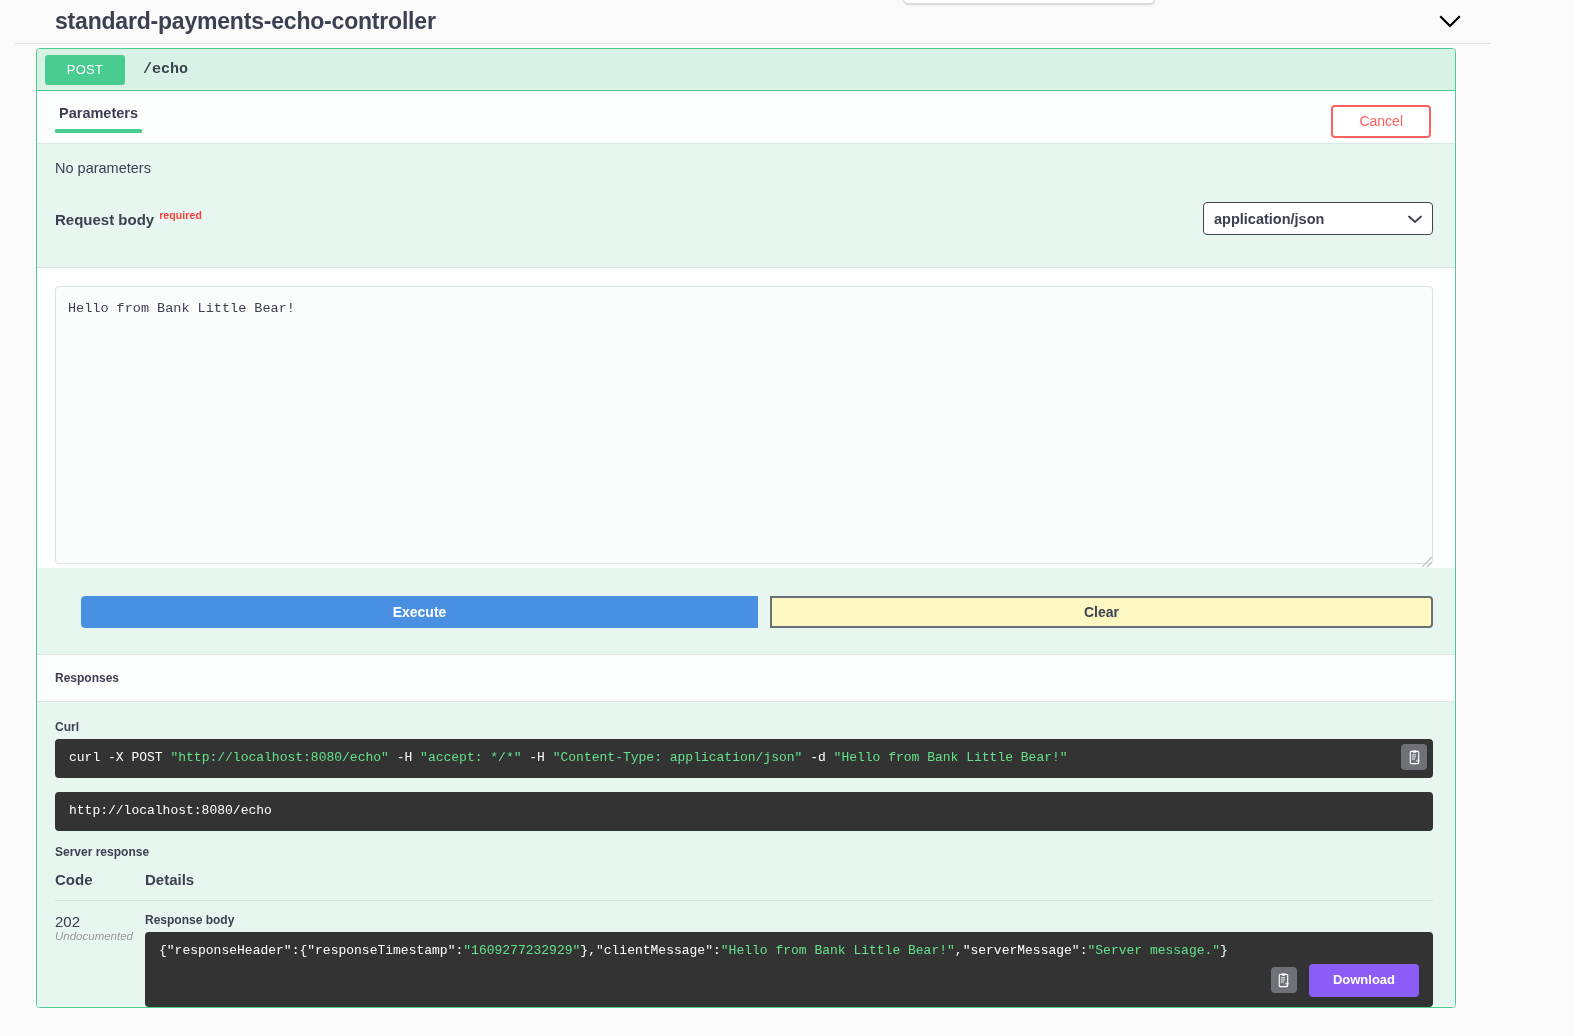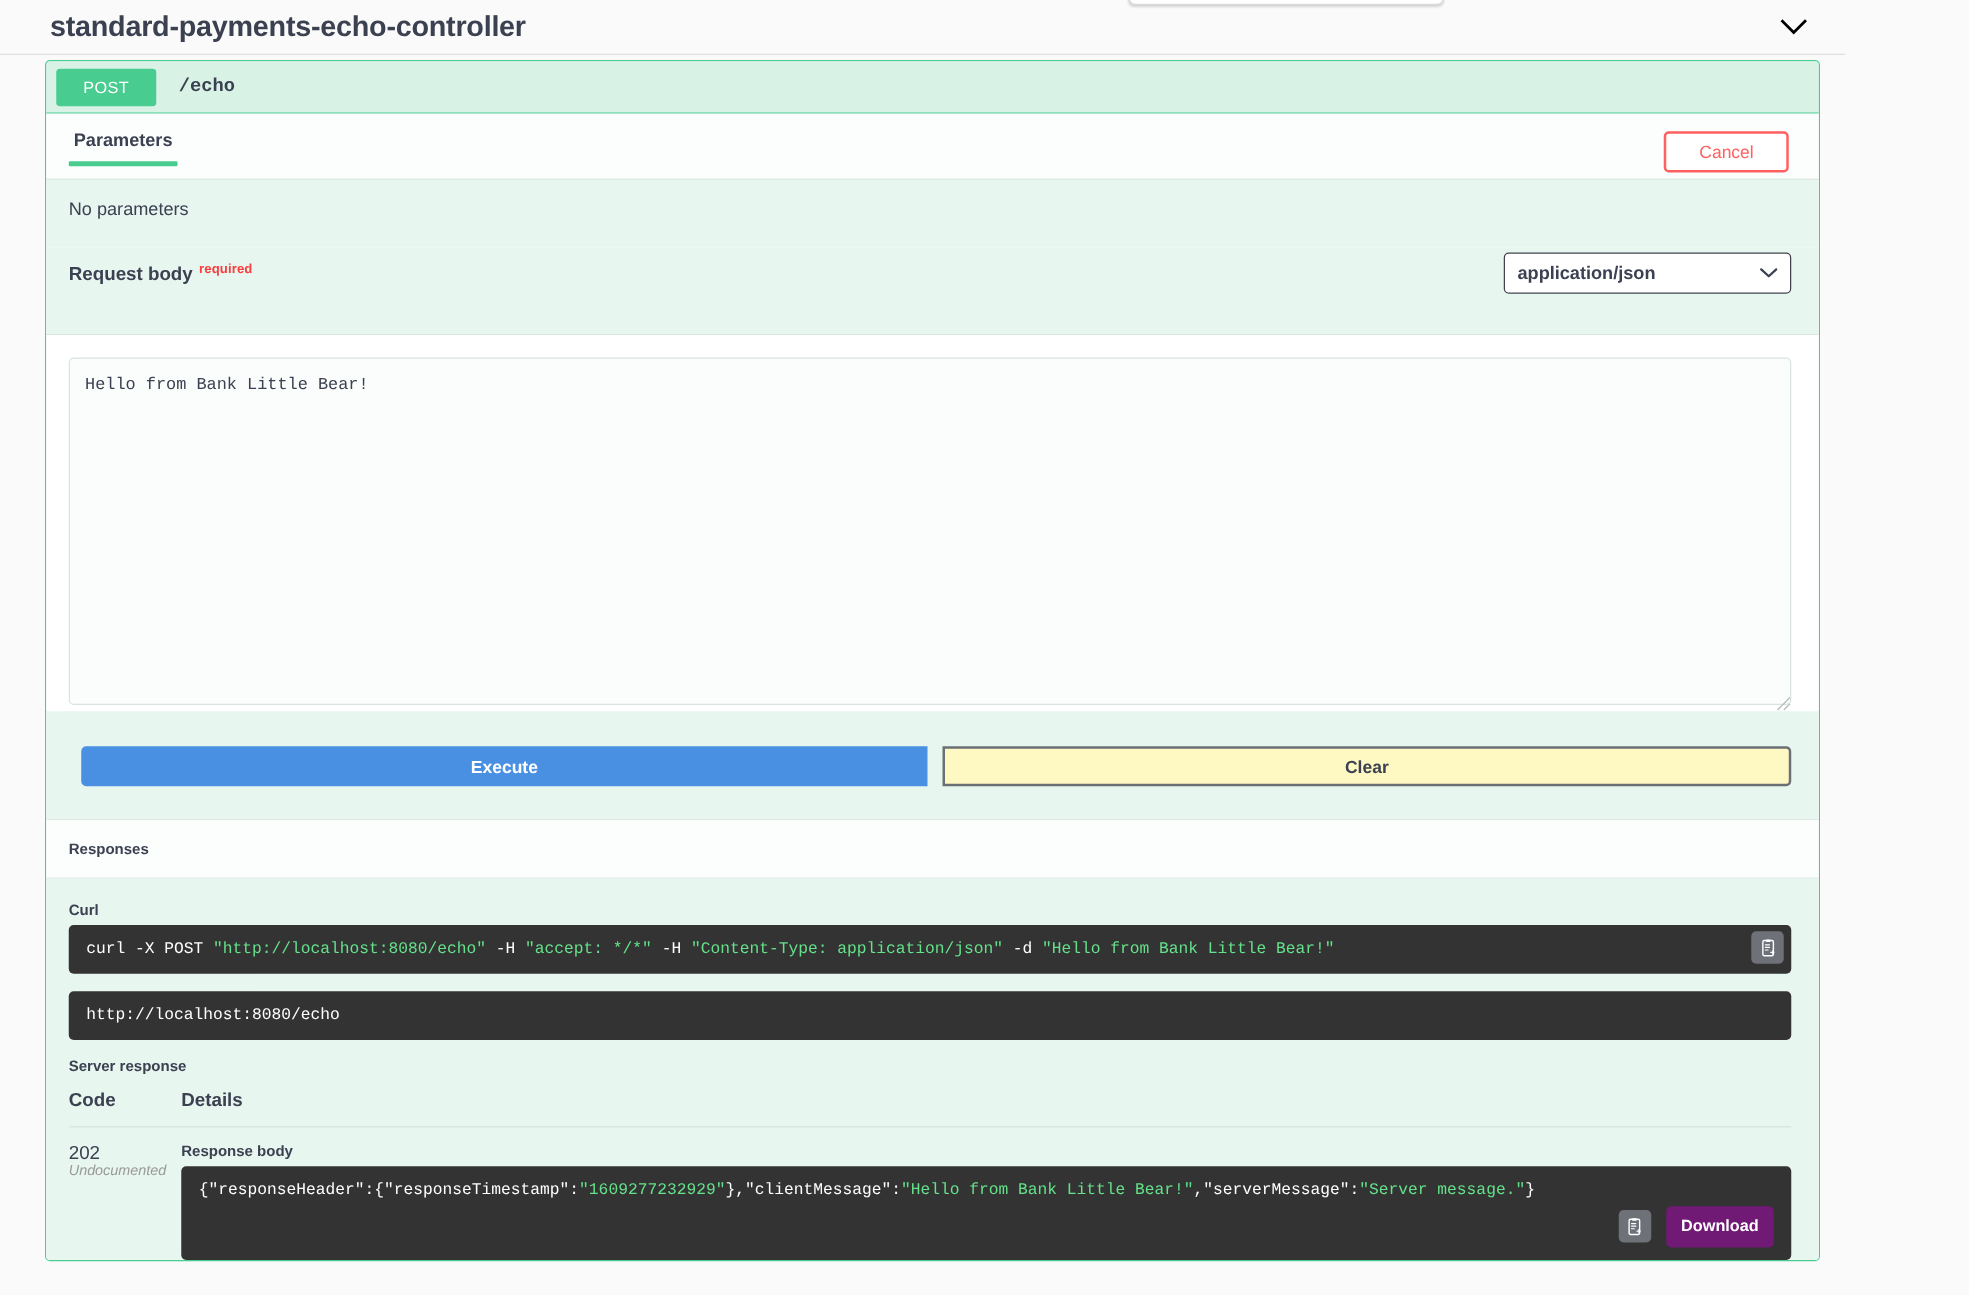--- a/index.html
+++ b/index.html
@@ -16,21 +16,21 @@
   .top-stub {
     position: absolute; left: 903px; top: -26px;
     width: 252px; height: 30px;
     background: #fff; border: 1px solid #d9d9d9;
     border-radius: 5px;
     box-shadow: 0 1px 2px rgba(0,0,0,.15);
   }
 
   
   .tag-header {
-    position: absolute; left: 0; top: 0; width: 1476px; height: 44px;
+    position: absolute; left: 15px; top: 0; width: 1476px; height: 44px;
     display: flex; align-items: center; justify-content: space-between;
     padding: 0 28px 0 40px;
     border-bottom: 1px solid #dfdfdf;
   }
   .tag-title {
     font-size: 23px; font-weight: bold; color: #3b4151;
     letter-spacing: -.2px;
   }
   .chevron-wrap { width: 26px; height: 26px; display:flex; align-items:center; justify-content:center; cursor:pointer; }
   .chevron-wrap svg { display:block; }
@@ -142,20 +142,21 @@
     display: flex; align-items: stretch;
   }
   .btn-execute {
     flex: 0 0 677px; height: 32px;
     background: #4990e2; border: 1px solid #4990e2;
     color: #fff; font-size: 14px; font-weight: bold;
     border-radius: 4px 0 0 4px;
     display:flex; align-items:center; justify-content:center;
     cursor: pointer;
     font-family: "Liberation Sans", sans-serif;
+    margin-left: 16px;
   }
   .btn-clear {
     flex: 1 1 auto; height: 32px;
     background: #fef9c3; border: 2px solid #6b7075;
     color: #3b4151; font-size: 14px; font-weight: bold;
     border-radius: 0 4px 4px 0;
     display:flex; align-items:center; justify-content:center;
     cursor: pointer;
     font-family: "Liberation Sans", sans-serif;
     margin-left: 12px;
@@ -211,23 +212,23 @@
     padding: 10px 14px 46px 14px;
     font-family: "Liberation Mono", monospace;
     font-size: 13px; line-height: 1.45;
     color: #ffffff; white-space: nowrap; overflow: hidden;
   }
   .resp-actions {
     position: absolute; right: 14px; bottom: 10px;
     display: flex; align-items: center; gap: 12px;
   }
   .btn-download {
-    background: #701a75; color: #ffffff;
+    background: #8b5cf6; color: #ffffff;
     font-size: 13px; font-weight: bold;
-    padding: 7px 12px; border-radius: 4px; cursor: pointer;
+    padding: 7px 24px; border-radius: 4px; cursor: pointer;
     font-family: "Liberation Sans", sans-serif;
   }
 </style>
 </head>
 <body>
 
 <div class="page">
 
   <div class="top-stub"></div>
 

